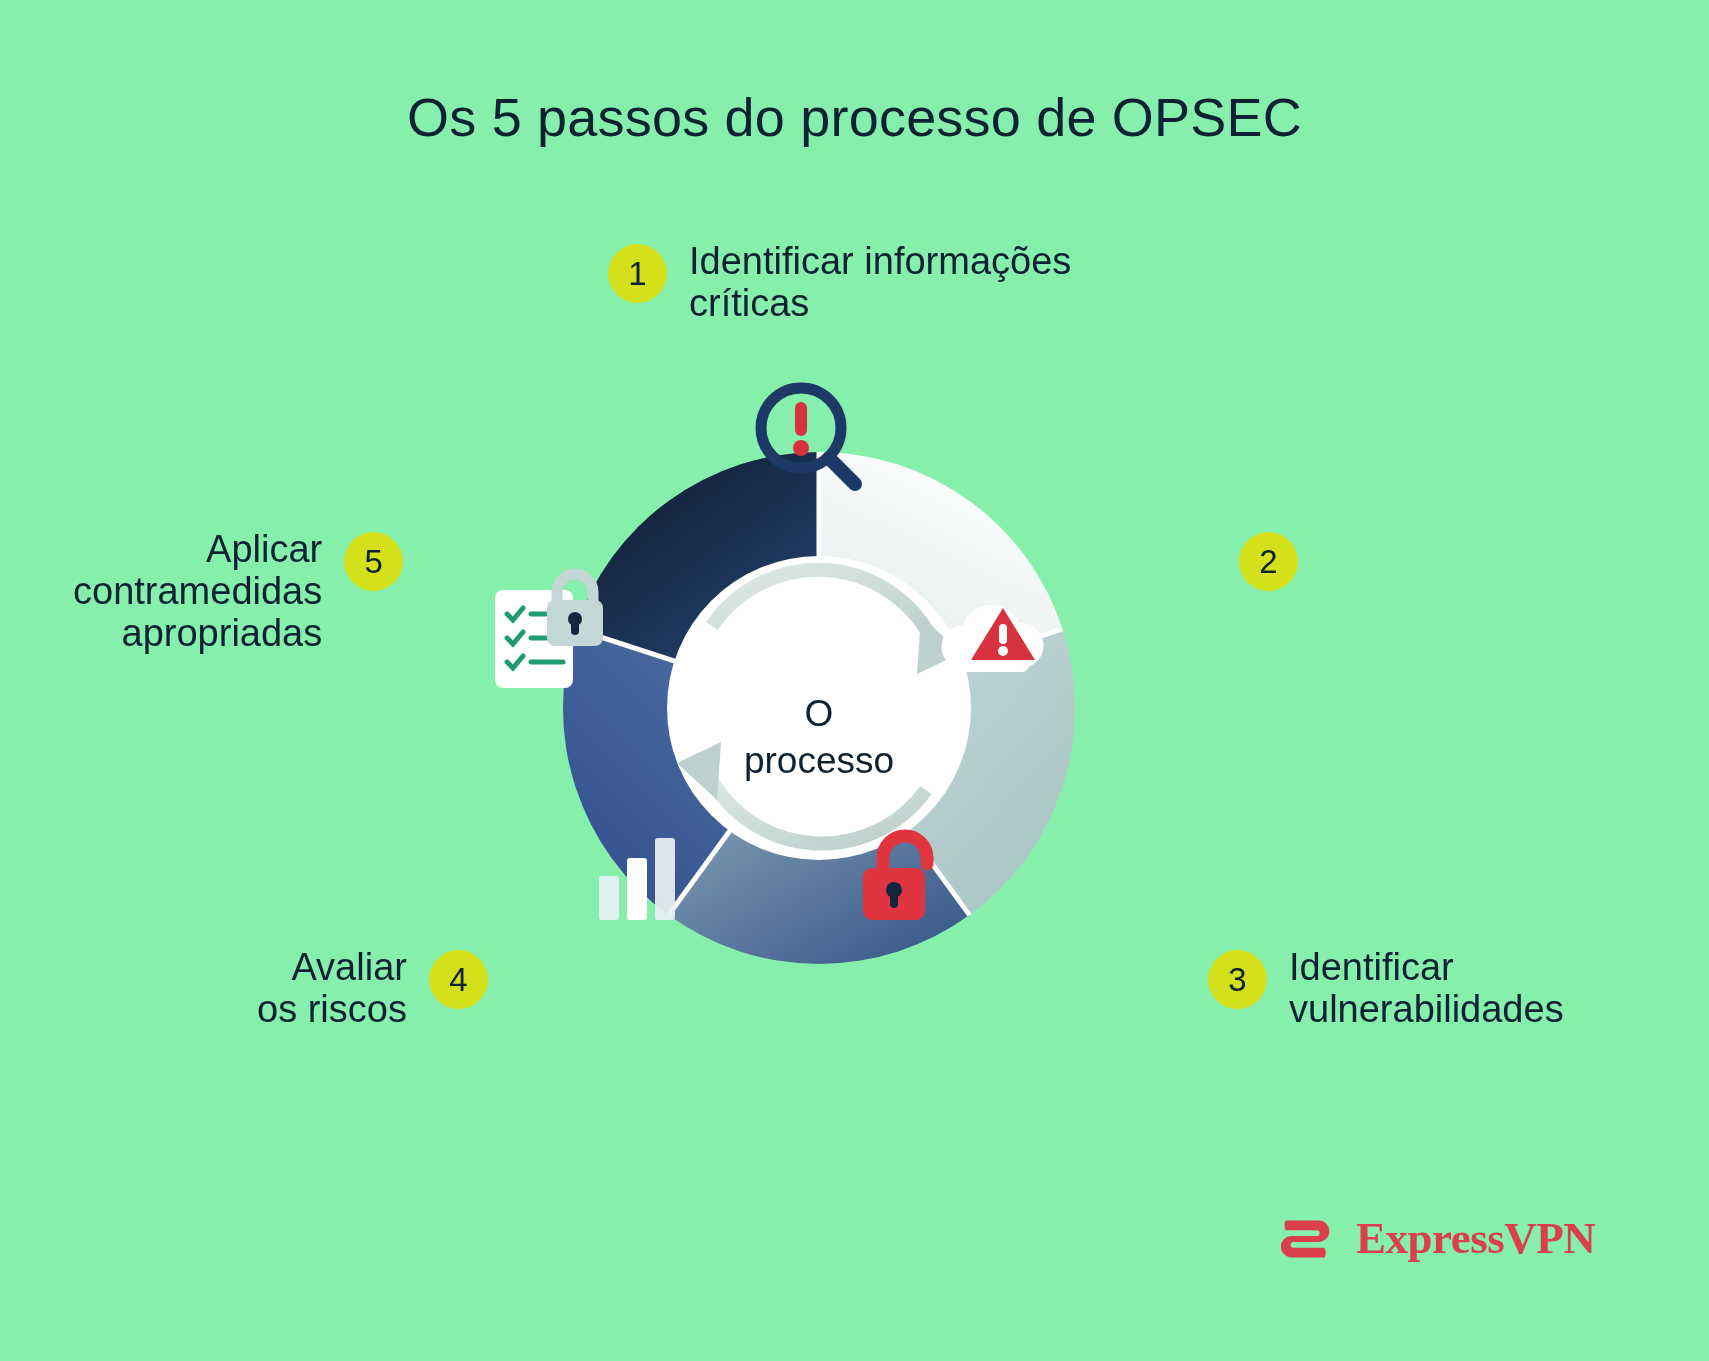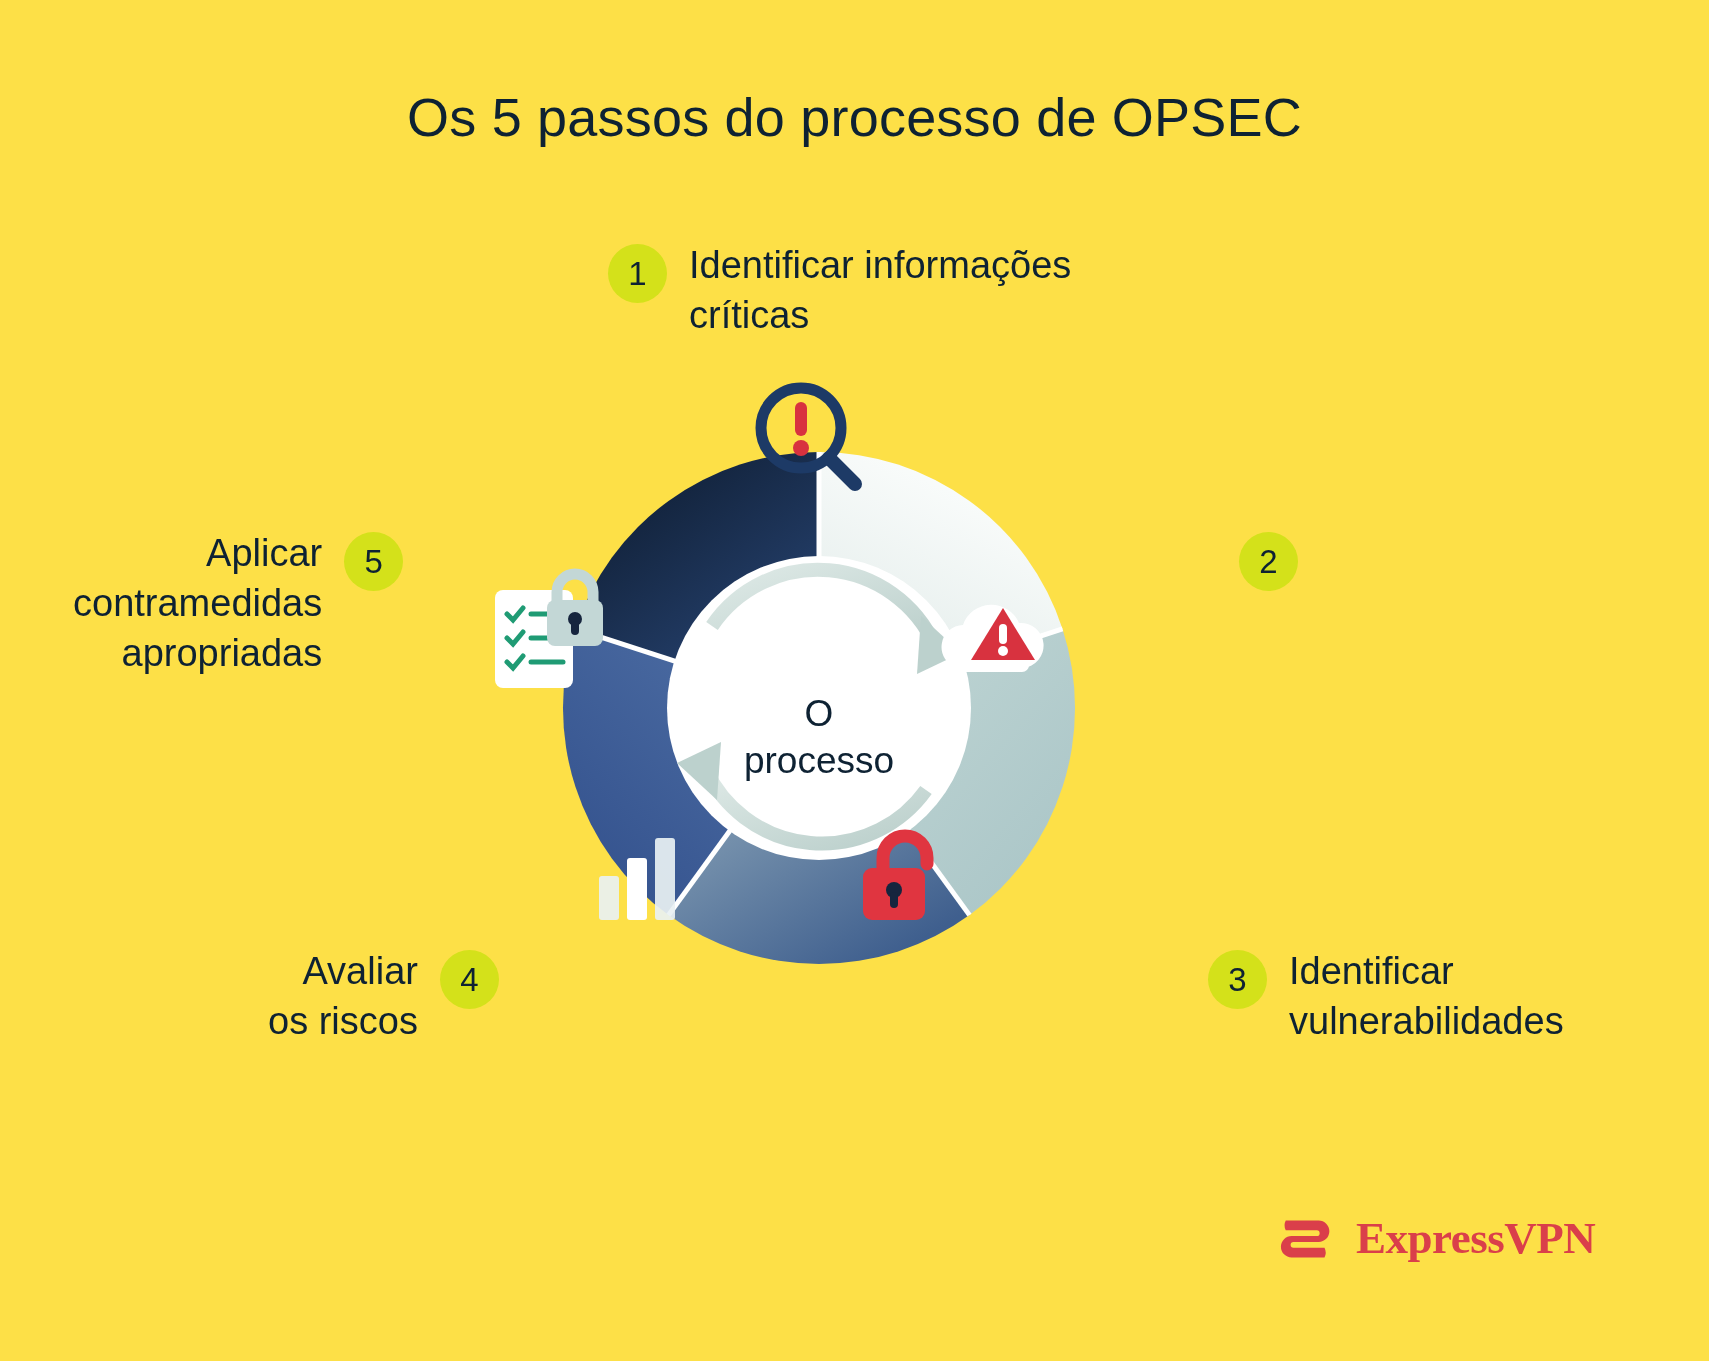--- a/index.html
+++ b/index.html
@@ -9,21 +9,21 @@
     height: 1361px;
     background: #ffffff;
     font-family: "Liberation Sans", sans-serif;
     overflow: hidden;
   }
 
   #stage {
     position: relative;
     width: 1709px;
     height: 1361px;
-    background: #fde047;
+    background: #86efac;
   }
 
   
   .title {
     position: absolute;
     top: 86px;
     left: 0;
     width: 1709px;
     text-align: center;
     font-size: 54px;
@@ -68,41 +68,41 @@
     border-radius: 50%;
     background: #d4e11a;
     color: #0e2233;
     font-size: 33px;
     line-height: 59px;
     text-align: center;
     font-weight: 400;
   }
   .step .txt {
     font-size: 38px;
-    line-height: 50px;
+    line-height: 42px;
     color: #0e2233;
     font-weight: 400;
     white-space: pre-line;
   }
 
   
   #step-1 { left: 608px; top: 240px; align-items: flex-start; }
   #step-1 .badge { margin-top: 4px; }
   #step-1 .txt { max-width: 480px; }
 
   
   #step-2 { left: 1239px; top: 528px; }
   #step-2 .badge { margin-top: 4px; }
 
   
   #step-3 { left: 1208px; top: 946px; }
   #step-3 .badge { margin-top: 4px; }
 
   
-  #step-4 { left: 268px; top: 946px; flex-direction: row; }
+  #step-4 { left: 257px; top: 946px; flex-direction: row; }
   #step-4 .txt { text-align: right; }
   #step-4 .badge { margin-top: 4px; order: 2; }
   #step-4 .txt { order: 1; }
 
   
   #step-5 { left: 73px; top: 528px; justify-content: space-between; }
   #step-5 .txt { text-align: right; order: 1; }
   #step-5 .badge { margin-top: 4px; order: 2; }
 
   

